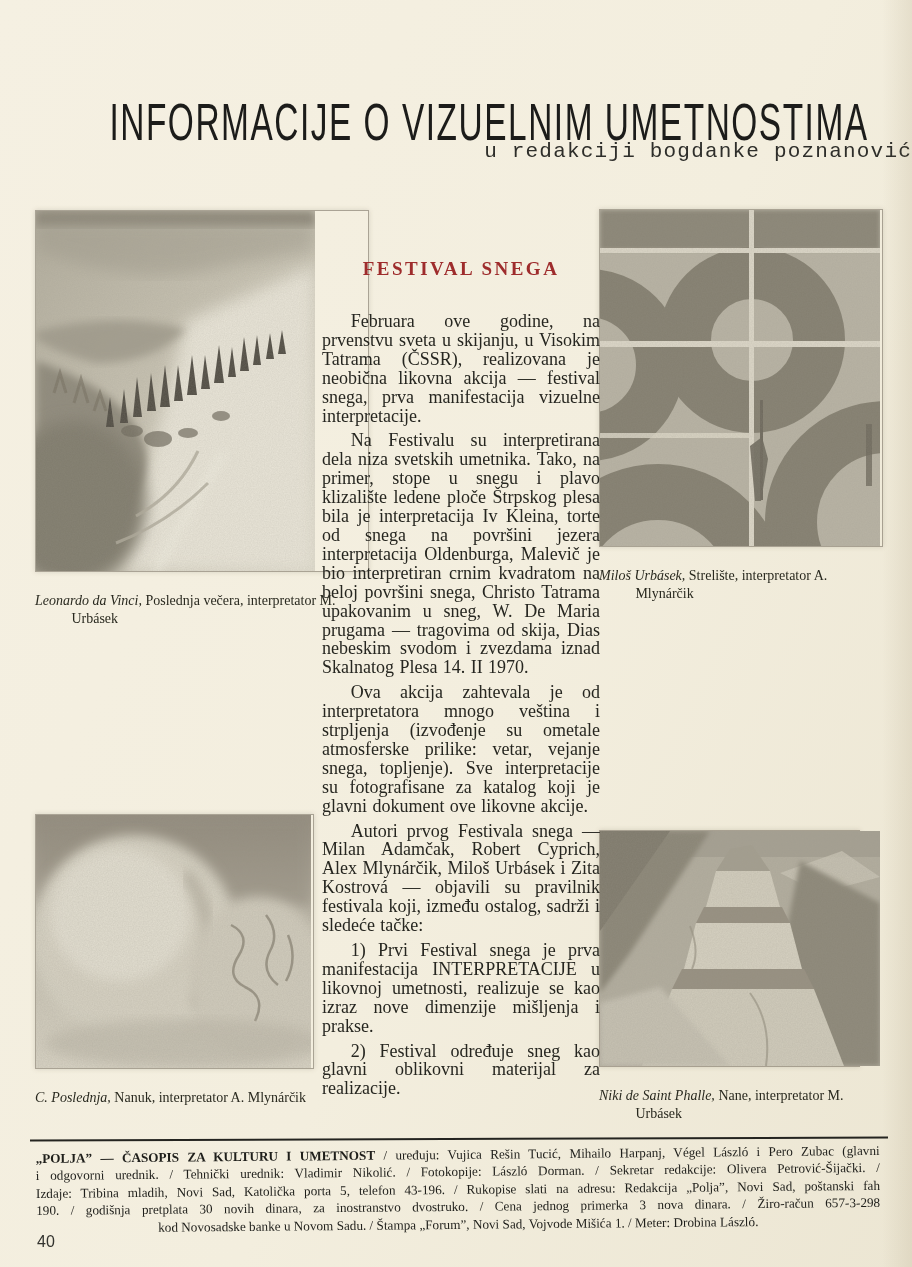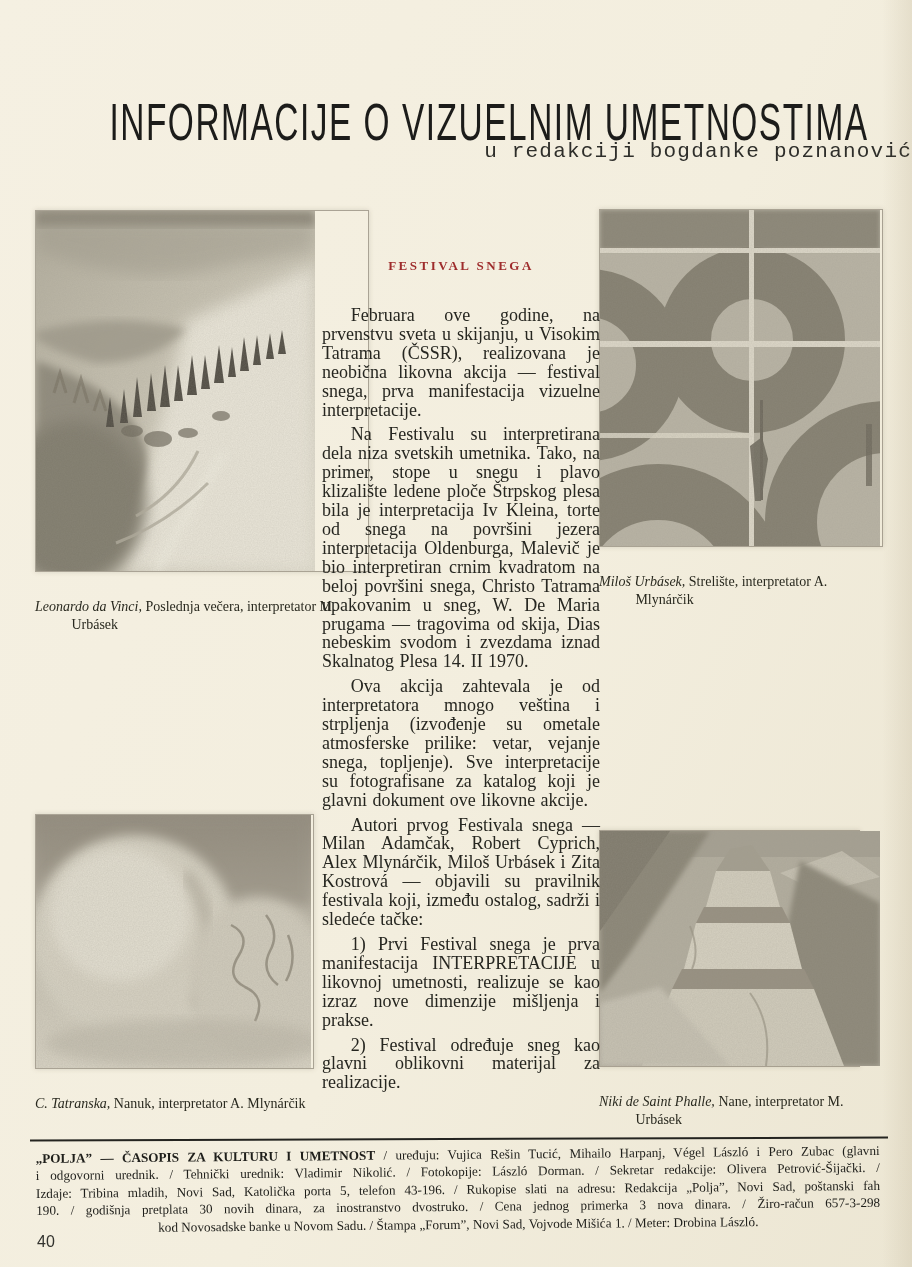--- a/index.html
+++ b/index.html
@@ -16,26 +16,26 @@
         font-family:Liberation Mono, monospace;font-size:21px;letter-spacing:1.2px;color:#2e2e2a;}
 
   .fig{position:absolute;margin:0;}
   .fig1{left:35px;top:210px;width:332px;}
   .fig2{left:599px;top:209px;width:282px;}
   .fig3{left:35px;top:814px;width:277px;}
   .fig4{left:599px;top:830px;width:259px;}
   .photo{display:block;width:100%;border:1px solid rgba(80,72,58,.45);
         box-shadow:0 0 5px rgba(90,80,60,.18);}
   .photo svg{display:block;}
-  .cap{margin-top:26px;font-size:14px;line-height:1.32;color:#29291f;
+  .cap{margin-top:20px;font-size:14px;line-height:1.32;color:#29291f;
         padding-left:2.6em;text-indent:-2.6em;}
   .cap i{font-style:italic;}
 
   .article{position:absolute;left:322px;top:258px;width:278px;}
-  .heading{margin:0 0 32px;text-align:center;font-size:13px;font-weight:700;
+  .heading{margin:0 0 32px;text-align:center;font-size:19px;font-weight:700;
         letter-spacing:2.5px;color:#9e2c2c;}
   .article p{margin:0 0 6px;text-indent:1.6em;text-align:justify;
         font-size:18px;line-height:18.9px;color:#262620;word-spacing:.05em;}
 
   .rule{position:absolute;left:30px;top:1138px;width:858px;height:2px;background:#242420;
         transform:rotate(-.2deg);}
   .colophon{position:absolute;left:36px;top:1150px;width:844px;color:#1f1f1b;
         font-size:13.2px;line-height:17.4px;transform:rotate(-.55deg);transform-origin:left center;}
   .cline.just{text-align:justify;text-align-last:justify;}
   .cline.center{text-align:center;}
@@ -176,21 +176,21 @@
         <rect width="275" height="90" fill="#8e8779" opacity=".5" filter="url(#b3)"></rect>
         <ellipse cx="98" cy="122" rx="103" ry="102" fill="#d6d1c2" filter="url(#b3)"></ellipse>
         <ellipse cx="84" cy="100" rx="70" ry="66" fill="#e2ded0" filter="url(#b3)"></ellipse>
         <path d="M150,58 Q192,120 160,192" stroke="#9b9586" stroke-width="10" fill="none" opacity=".55" filter="url(#b3)"></path>
         <ellipse cx="222" cy="162" rx="68" ry="80" fill="#d0cbbc" filter="url(#b3)"></ellipse>
         <path d="M195,110 q20,10 8,30 q-14,22 6,32 q22,10 10,34 M230,100 q14,18 4,36 q-10,20 8,34 M252,120 q10,24 -2,46" stroke="#8b8576" stroke-width="2.5" fill="none" opacity=".8"></path>
         <ellipse cx="150" cy="228" rx="140" ry="24" fill="#b9b4a5" opacity=".55" filter="url(#b3)"></ellipse>
         <rect width="275" height="253" filter="url(#n3)" opacity=".45"></rect>
       </svg>
     </div>
-    <figcaption class="cap"><i>C. Tatranska,</i><span> Nanuk, interpretator A. Mlynárčik</span></figcaption>
+    <figcaption class="cap"><i>C. Poslednja,</i><span> Nanuk, interpretator A. Mlynárčik</span></figcaption>
   </figure>
 
   <figure class="fig fig4">
     <div class="photo">
       <svg width="280" height="235" viewBox="0 0 280 235" preserveAspectRatio="none">
         <defs>
           <filter id="b4">
               <feGaussianBlur stdDeviation="2.5"></feGaussianBlur>
             </filter>
           <filter id="n4" x="0" y="0" width="100%" height="100%">

